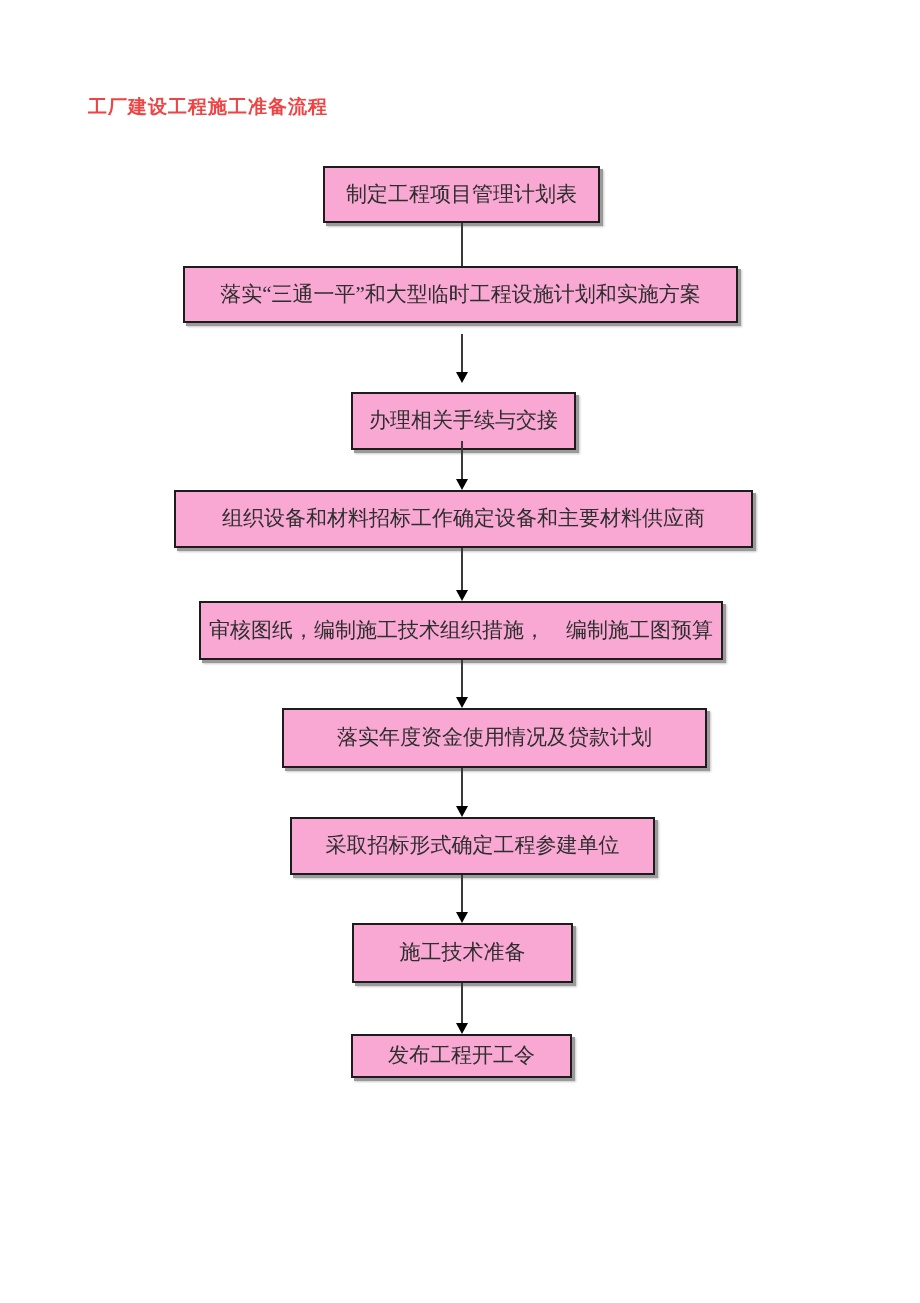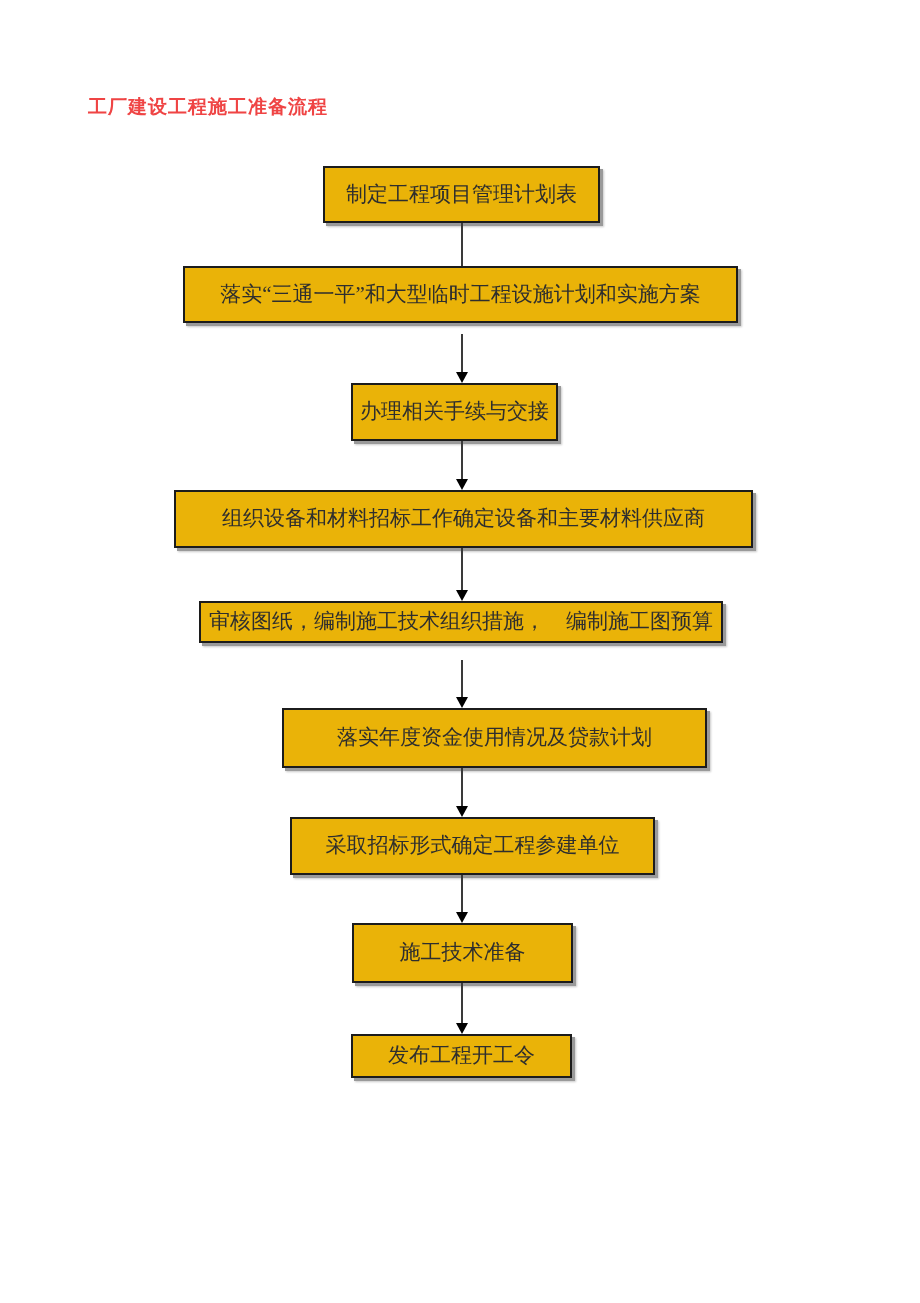--- a/index.html
+++ b/index.html
@@ -23,38 +23,38 @@
     font-family: "Liberation Sans", sans-serif;
     font-size: 19px;
     font-weight: bold;
     color: #ef4444;
     letter-spacing: 1px;
     white-space: nowrap;
   }
   .flow-box {
     position: absolute;
     box-sizing: border-box;
-    background: #eab308;
+    background: #f9a8d4;
     border: 2px solid #1c1c1c;
     box-shadow: 3px 3px 0 #9a9a9a, 4px 4px 2px #c9c9c9;
     display: flex;
     align-items: center;
     justify-content: center;
     text-align: center;
     font-size: 21px;
     color: #2e2e2e;
     line-height: 1.2;
     white-space: nowrap;
   }
   
   .b1 { left: 323px; top: 166px; width: 277px; height: 57px; }
   .b2 { left: 183px; top: 266px; width: 555px; height: 57px; }
-  .b3 { left: 351px; top: 383px; width: 207px; height: 58px; }
+  .b3 { left: 351px; top: 392px; width: 225px; height: 58px; }
   .b4 { left: 174px; top: 490px; width: 579px; height: 58px; }
-  .b5 { left: 199px; top: 601px; width: 524px; height: 42px; }
+  .b5 { left: 199px; top: 601px; width: 524px; height: 59px; }
   .b6 { left: 282px; top: 708px; width: 425px; height: 60px; }
   .b7 { left: 290px; top: 817px; width: 365px; height: 58px; }
   .b8 { left: 352px; top: 923px; width: 221px; height: 60px; }
   .b9 { left: 351px; top: 1034px; width: 221px; height: 44px; }
 
   .flow-arrow {
     position: absolute;
     left: 456px;
     width: 12px;
     display: flex;

